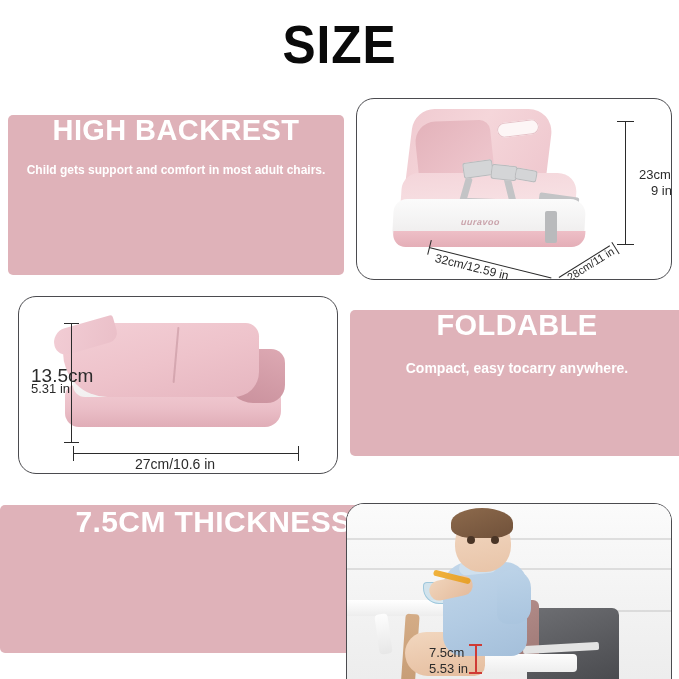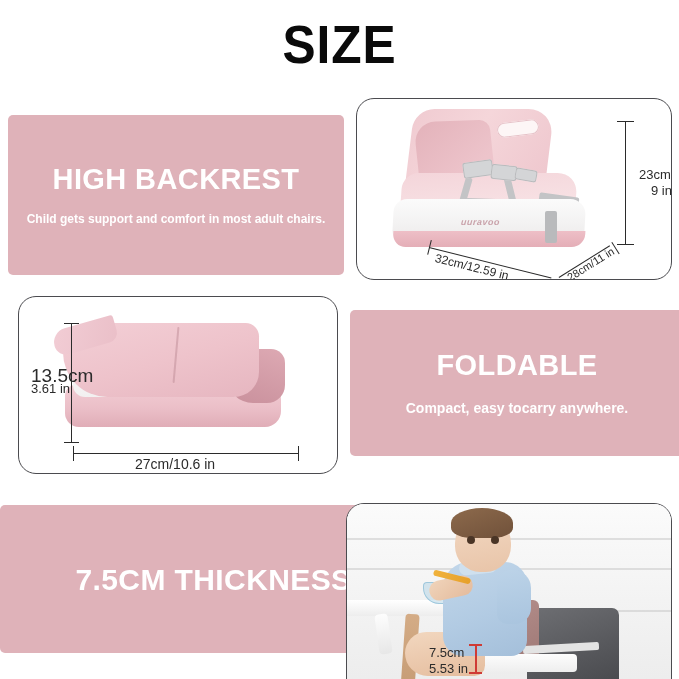--- a/index.html
+++ b/index.html
@@ -18,21 +18,21 @@
     font-size: 54px; font-weight: 700; letter-spacing: 1px;
     color: #0a0a0a; line-height: 1.05;
     font-family: "Liberation Sans", sans-serif;
     transform: scaleX(0.92); transform-origin: center top;
   }
 
   
   .pink-panel {
     position: absolute; background: #dfb2b9; border-radius: 5px;
     display: flex; flex-direction: column;
-    align-items: center; justify-content: center;
+    align-items: center; justify-content: flex-start;
     color: #ffffff; z-index: 1;
   }
   .pink-panel .headline {
     font-weight: 700; letter-spacing: 0.4px; line-height: 1.1;
     white-space: nowrap;
   }
   .pink-panel .subline {
     font-weight: 700; line-height: 1.2; white-space: nowrap;
   }
 
@@ -313,21 +313,21 @@
       <div class="fd-rear"></div>
       <div class="fd-fold"></div>
       <div class="fd-tail"></div>
       <div class="fd-crease"></div>
     </div>
 
     <div class="dim-line" style="left:52px; top:26px; width:1.4px; height:120px;"></div>
     <div class="cap-v" style="left:45px; top:26px; width:15px;"></div>
     <div class="cap-v" style="left:45px; top:145px; width:15px;"></div>
     <div class="dim-text" style="left:12px; top:68px; font-size:19px;">13.5cm</div>
-    <div class="dim-text" style="left:12px; top:84px; font-size:13px;">3.61 in</div>
+    <div class="dim-text" style="left:12px; top:84px; font-size:13px;">5.31 in</div>
 
     <div class="dim-line" style="left:54px; top:156px; width:226px; height:1.4px;"></div>
     <div class="cap-h" style="left:54px; top:149px; height:15px;"></div>
     <div class="cap-h" style="left:279px; top:149px; height:15px;"></div>
     <div class="dim-text" style="left:100px; top:159px; font-size:14px;margin-left:16px;">27cm/10.6 in</div>
   </div>
 
   <div class="photo-card" id="card-lifestyle">
     <div class="photo-inner">
       <div class="lf-wall"></div>

